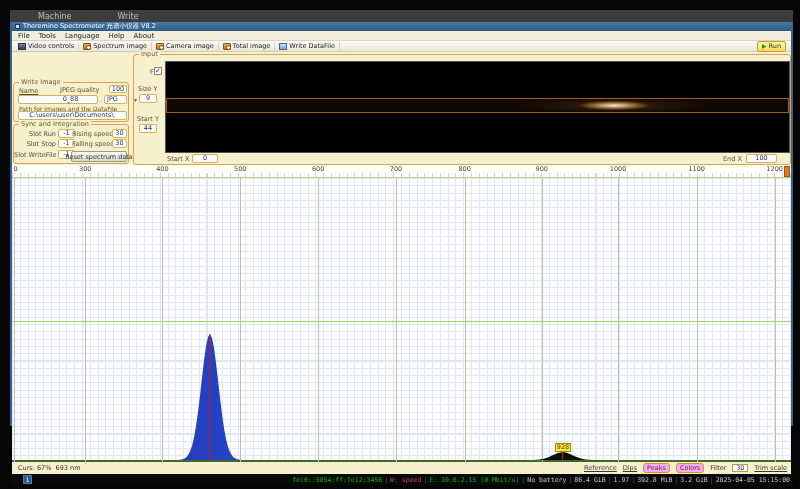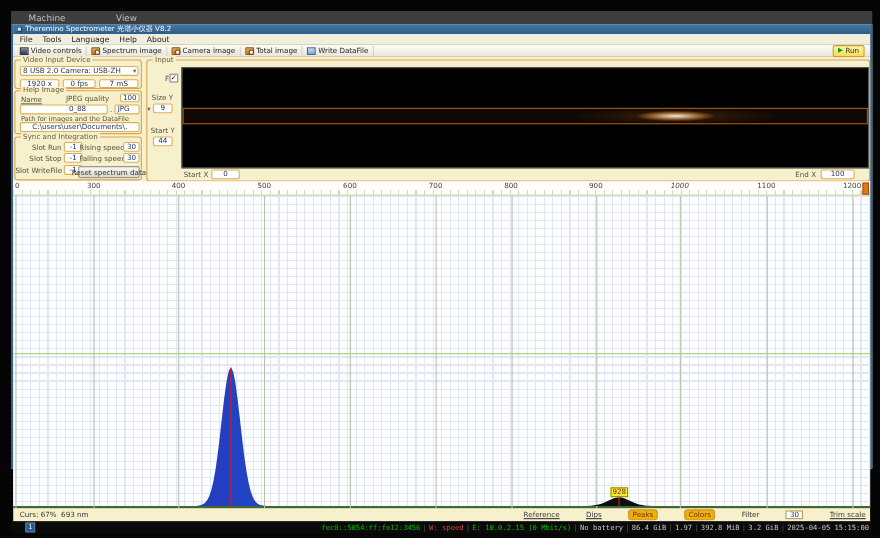--- a/index.html
+++ b/index.html
@@ -1,21 +1,21 @@
 <!DOCTYPE html>
 <html><head>
 <meta charset="utf-8">
 <style>
   html,body{margin:0;padding:0;}
   body{width:800px;height:489px;background:#050505;font-family:"DejaVu Sans",sans-serif;overflow:hidden;}
   .stage{position:relative;width:800px;height:489px;background:#050505;}
 
   
   .vm-menubar{position:absolute;top:10px;left:10px;width:783px;height:12px;background:#3d3d3d;
-    display:flex;align-items:center;gap:46px;padding-left:16px;box-sizing:border-box;
+    display:flex;align-items:center;gap:46px;padding-left:28px;box-sizing:border-box;
     color:#bdbdbd;font-size:8px;}
   .vm-menu-item{cursor:default;}
 
   
   .app{position:absolute;top:22px;left:10px;width:783px;height:404px;box-sizing:border-box;
     border-left:2px solid #36648e;border-right:2px solid #36648e;background:#f7f0cc;}
   .titlebar{height:9px;background:linear-gradient(#4679a5,#2c5d88);display:flex;align-items:center;
     gap:3px;padding-left:3px;color:#fff;font-size:6.5px;line-height:9px;white-space:nowrap;}
   .app-icon{width:5px;height:5px;background:#cfe0ef;border:1px solid #1a3a55;box-sizing:border-box;}
   .menubar{height:9px;background:#f1eedd;border-bottom:1px solid #d8d4c0;display:flex;align-items:center;
@@ -72,43 +72,43 @@
   .hline{position:absolute;left:0;right:0;height:1px;background:#9fd45f;}
   .baseline{position:absolute;left:0;right:0;bottom:0;height:2px;background:#3f6830;}
   .peaks{position:absolute;left:0;bottom:2px;width:100%;height:280px;}
   .peak-label{position:absolute;font-size:6.5px;line-height:7px;background:#eeee33;border:1px solid #909000;
     color:#8a1515;padding:0 1px;white-space:nowrap;}
 
   
   .bottombar{position:absolute;top:440px;left:0;width:779px;height:12px;background:#f7f0cc;
     display:flex;align-items:center;font-size:6.5px;color:#333;}
   .cursor-readout{margin-left:6px;white-space:pre;color:#333;}
-  .bb-right{margin-left:auto;display:flex;align-items:center;gap:24px;margin-right:4px;}
+  .bb-right{margin-left:auto;display:flex;align-items:center;gap:6px;margin-right:4px;}
   .linkbtn{color:#3a3a3a;text-decoration:underline;cursor:default;white-space:nowrap;}
-  .pillbtn{background:#eab308;border:1px solid #dd8f20;border-radius:3px;color:#7a2a10;
+  .pillbtn{background:#f0abfc;border:1px solid #dd8f20;border-radius:3px;color:#7a2a10;
     padding:0 3px;line-height:8px;white-space:nowrap;}
   .filter-fld{background:#fff;border:1px solid #b99b4a;width:16px;height:8px;box-sizing:border-box;
     display:flex;align-items:center;justify-content:center;font-size:6.5px;color:#23365e;}
 
   
   .statusbar{position:absolute;top:474px;left:10px;width:783px;height:11px;background:#0a0a0a;
     display:flex;align-items:center;font-family:"DejaVu Sans Mono",monospace;font-size:6.5px;}
   .ws-badge{margin-left:13px;width:9px;height:9px;background:#2a5a8a;border:1px solid #517ba5;box-sizing:border-box;
     color:#fff;font-size:6px;line-height:7px;text-align:center;}
   .status-segments{margin-left:auto;margin-right:3px;display:flex;align-items:center;white-space:nowrap;}
   .sep{color:#555;margin:0 2px;}
 </style>
 </head>
 <body>
 
 <div class="stage">
 
   <div class="vm-menubar">
       <div class="vm-menu-item">Machine</div>
-      <div class="vm-menu-item">View</div>
+      <div class="vm-menu-item">Write</div>
     </div>
 
   <div class="app">
 
     <div class="titlebar">
       <span class="app-icon"></span>
       <span>Theremino Spectrometer 光谱小仪器 V8.2</span>
     </div>
 
     <div class="menubar">
@@ -143,33 +143,23 @@
           </div>
         </div>
       <div class="run-btn">
         <span class="play-glyph">▶</span>
         <span>Run</span>
       </div>
     </div>
 
     <div class="main">
 
-      <div class="grp" style="left:1px;top:2px;width:116px;height:27px;">
-        <div class="grp-title">Video Input Device</div>
-        <div class="fld left" style="left:4px;top:5px;width:108px;height:9px;">
-          <span>8 USB 2.0 Camera: USB-ZH</span>
-          <span class="dd-arrow">▾</span>
-        </div>
-        <div class="fld" style="left:4px;top:17px;width:36px;height:8px;">1920 x</div>
-        <div class="fld" style="left:43px;top:17px;width:30px;height:8px;">0 fps</div>
-        <div class="fld" style="left:76px;top:17px;width:36px;height:8px;">7 mS</div>
-      </div>
 
       <div class="grp" style="left:1px;top:30px;width:116px;height:40px;">
-        <div class="grp-title">Help Image</div>
+        <div class="grp-title">Write Image</div>
         <div class="lbl" style="left:5px;top:4px;text-decoration:underline;">Name</div>
         <div class="lbl" style="left:46px;top:3px;">JPEG quality</div>
         <div class="fld" style="left:95px;top:2px;width:18px;height:8px;">100</div>
         <div class="fld" style="left:4px;top:12px;width:80px;height:9px;padding-left:25px;">0_88</div>
         <div class="lbl" style="left:86px;top:13px;">.</div>
         <div class="fld left" style="left:90px;top:12px;width:23px;height:9px;gap:16px;">
           <span>JPG</span>
           <span class="dd-arrow">▾</span>
         </div>
         <div class="lbl" style="left:5px;top:22px;font-size:6px;">Path for images and the DataFile</div>
@@ -217,21 +207,21 @@
       <div class="ruler">
         <div class="ruler-orange"></div>
       <div class="ruler-label" style="left: 0.2%;">0</div>
           <div class="ruler-label" style="left: 9.4%; transform: translateX(-50%);">300</div>
           <div class="ruler-label" style="left: 19.3%; transform: translateX(-50%);">400</div>
           <div class="ruler-label" style="left: 29.3%; transform: translateX(-50%);">500</div>
           <div class="ruler-label" style="left: 39.3%; transform: translateX(-50%);">600</div>
           <div class="ruler-label" style="left: 49.3%; transform: translateX(-50%);">700</div>
           <div class="ruler-label" style="left: 58.1%; transform: translateX(-50%);">800</div>
           <div class="ruler-label" style="left: 68%; transform: translateX(-50%);">900</div>
-          <div class="ruler-label" style="left: 77.8%; transform: translateX(-50%); font-style: italic;">1000</div>
+          <div class="ruler-label" style="left: 77.8%; transform: translateX(-50%);">1000</div>
           <div class="ruler-label" style="left: 87.9%; transform: translateX(-50%);">1100</div>
           <div class="ruler-label" style="left: 97.9%; transform: translateX(-50%);">1200</div>
         </div>
       <div class="plot">
         <div class="hline" style="top: 50.3%;"></div>
         <div class="baseline"></div>
       <div class="vgrid" style="left: 0.2%;"></div>
           <div class="vgrid" style="left: 9.4%;"></div>
           <div class="vgrid" style="left: 19.3%;"></div>
           <div class="vgrid" style="left: 29.3%;"></div>

